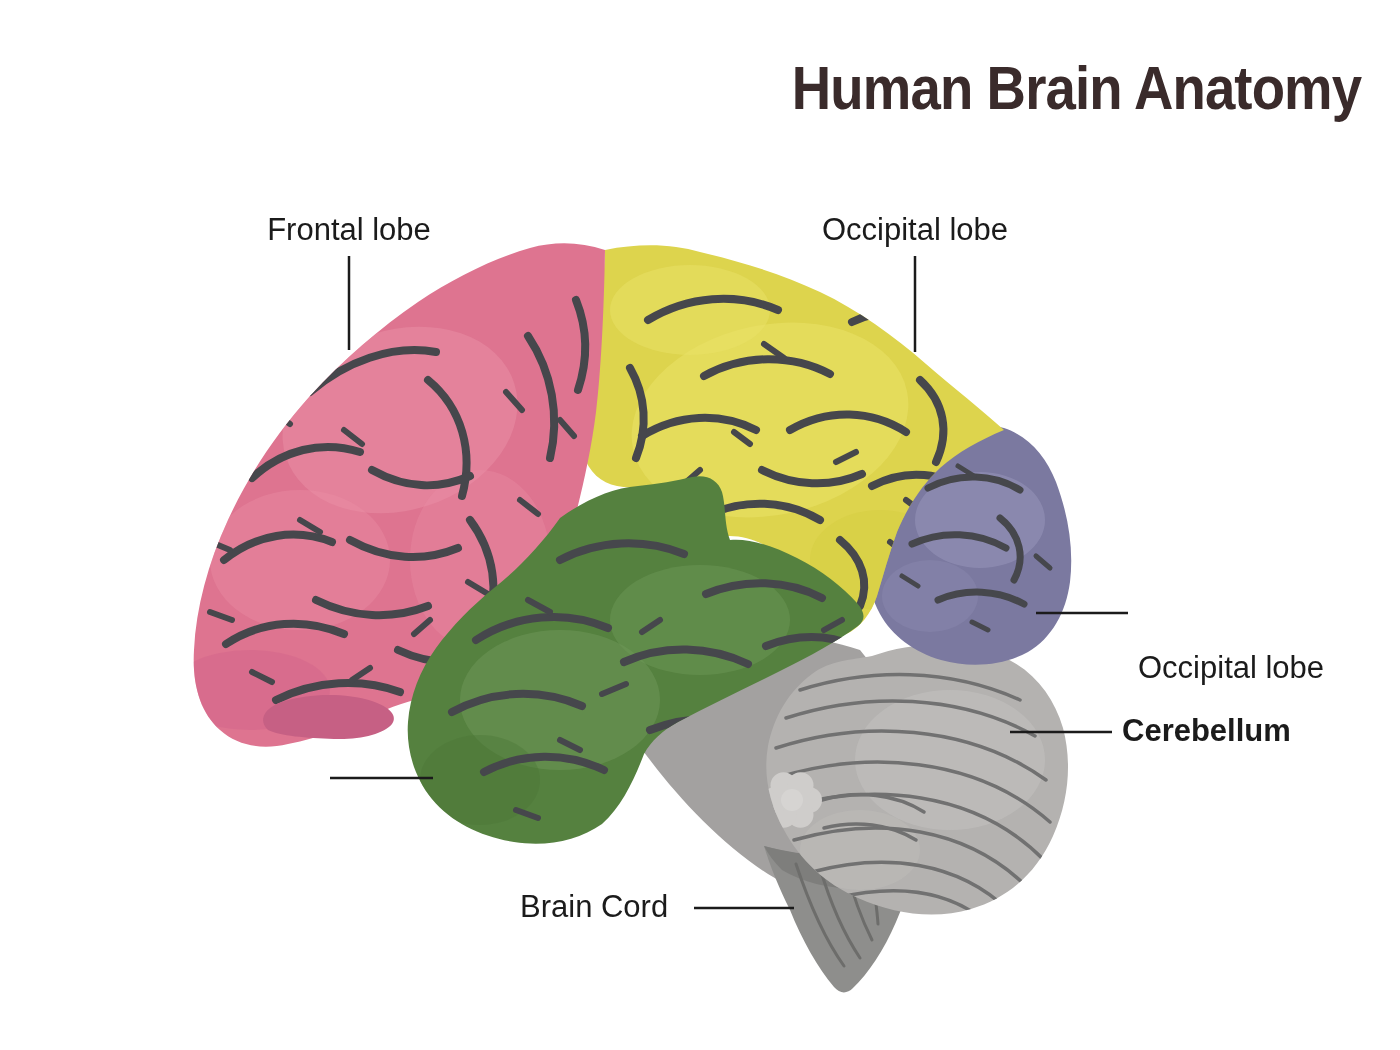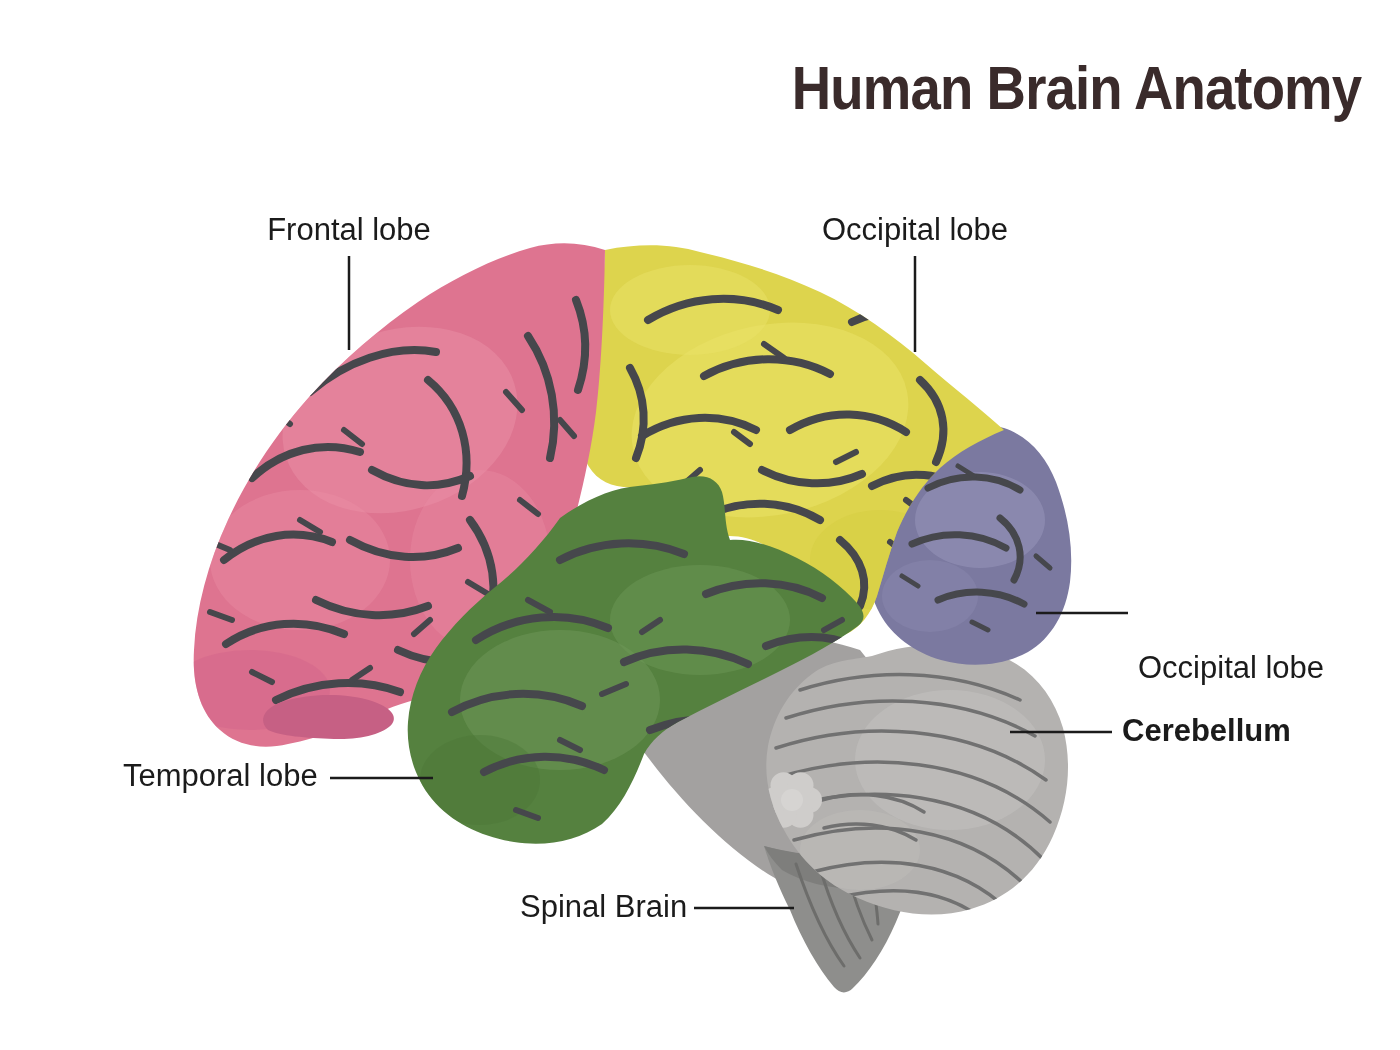--- a/index.html
+++ b/index.html
@@ -215,15 +215,14 @@
       <line x1="1010" y1="732" x2="1112" y2="732"></line>
       <line x1="330" y1="778" x2="433" y2="778"></line>
       <line x1="694" y1="908" x2="794" y2="908"></line>
     </g>
   </svg>
 
   <div class="lbl center" id="lbl-frontal">Frontal lobe</div>
   <div class="lbl center" id="lbl-parietal">Occipital lobe</div>
   <div class="lbl" id="lbl-occipital">Occipital lobe</div>
   <div class="lbl" id="lbl-cerebellum">Cerebellum</div>
-  <div class="lbl" id="lbl-temporal">Temporal lobe</div>
-  <div class="lbl" id="lbl-spinal">Spinal Brain</div>
+  <div class="lbl" id="lbl-spinal">Brain Cord</div>
 </div>
 
 </body></html>

